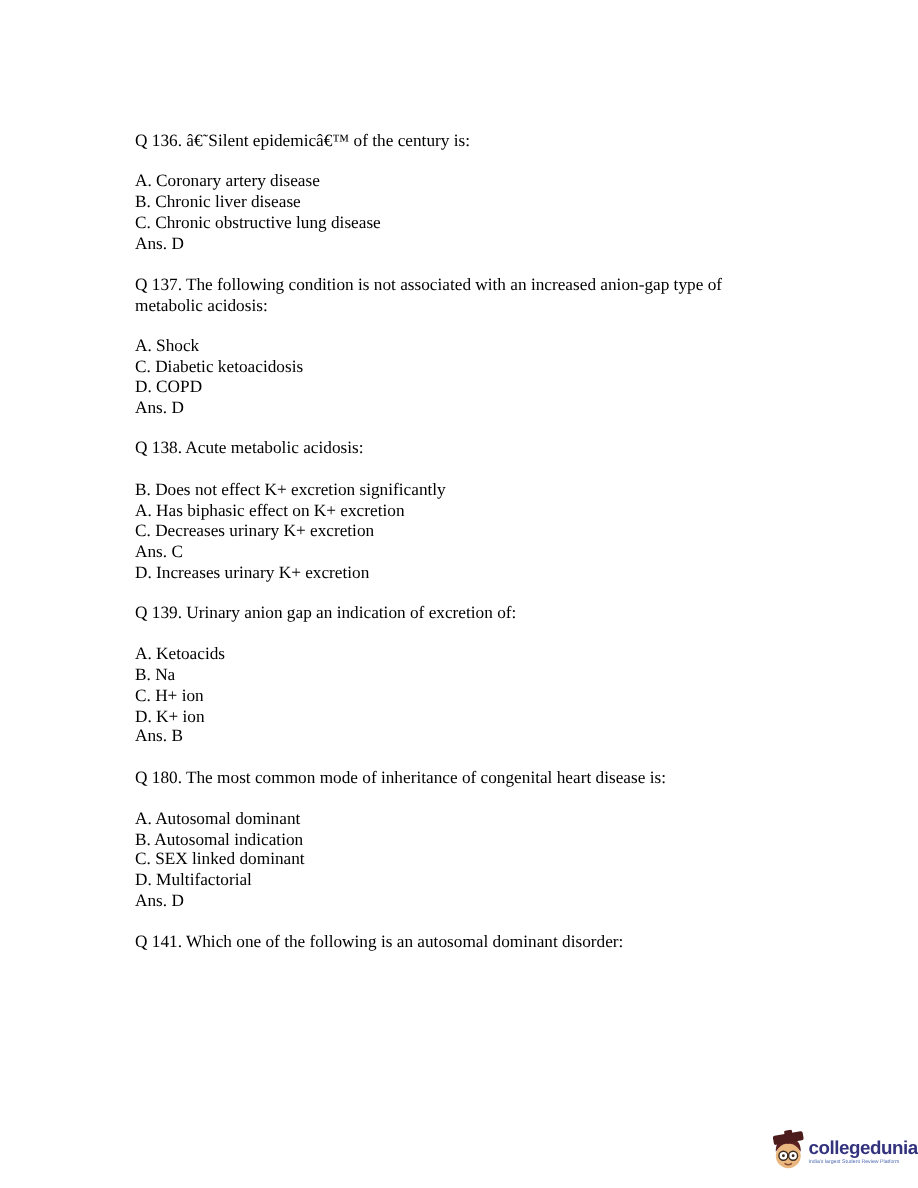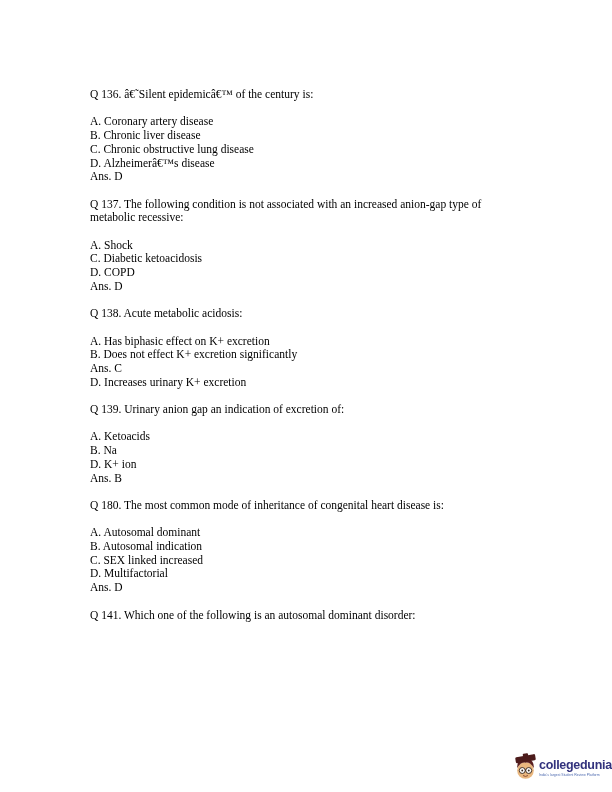--- a/index.html
+++ b/index.html
@@ -76,73 +76,74 @@
   <div class="content">
     <div class="question-block">
 
       <div class="question-text">
           <div class="line">Q 136. â€˜Silent epidemicâ€™ of the century is:</div>
         </div>
       <div class="options-list">
           <div class="line">A. Coronary artery disease</div>
           <div class="line">B. Chronic liver disease</div>
           <div class="line">C. Chronic obstructive lung disease</div>
-          <div class="line">D. Alzheimerâ€™s disease</div>
           <div class="line">Ans. D</div>
         </div>
     </div>
 
     <div class="question-block">
       <div class="question-text">
           <div class="line">Q 137. The following condition is not associated with an increased anion-gap type of</div>
-          <div class="line">metabolic recessive:</div>
+          <div class="line">metabolic acidosis:</div>
         </div>
       <div class="options-list">
           <div class="line">A. Shock</div>
           <div class="line">C. Diabetic ketoacidosis</div>
           <div class="line">D. COPD</div>
           <div class="line">Ans. D</div>
         </div>
     </div>
 
     <div class="question-block">
 
       <div class="question-text">
           <div class="line">Q 138. Acute metabolic acidosis:</div>
         </div>
       <div class="options-list">
+          <div class="line">B. Does not effect K+ excretion significantly</div>
           <div class="line">A. Has biphasic effect on K+ excretion</div>
-          <div class="line">B. Does not effect K+ excretion significantly</div>
+          <div class="line">C. Decreases urinary K+ excretion</div>
           <div class="line">Ans. C</div>
           <div class="line">D. Increases urinary K+ excretion</div>
         </div>
     </div>
 
     <div class="question-block">
 
       <div class="question-text">
           <div class="line">Q 139. Urinary anion gap an indication of excretion of:</div>
         </div>
       <div class="options-list">
           <div class="line">A. Ketoacids</div>
           <div class="line">B. Na</div>
+          <div class="line">C. H+ ion</div>
           <div class="line">D. K+ ion</div>
           <div class="line">Ans. B</div>
         </div>
     </div>
 
     <div class="question-block">
 
       <div class="question-text">
           <div class="line">Q 180. The most common mode of inheritance of congenital heart disease is:</div>
         </div>
       <div class="options-list">
           <div class="line">A. Autosomal dominant</div>
           <div class="line">B. Autosomal indication</div>
-          <div class="line">C. SEX linked increased</div>
+          <div class="line">C. SEX linked dominant</div>
           <div class="line">D. Multifactorial</div>
           <div class="line">Ans. D</div>
         </div>
     </div>
 
     <div class="question-block">
 
       <div class="question-text">
           <div class="line">Q 141. Which one of the following is an autosomal dominant disorder:</div>
         </div>

